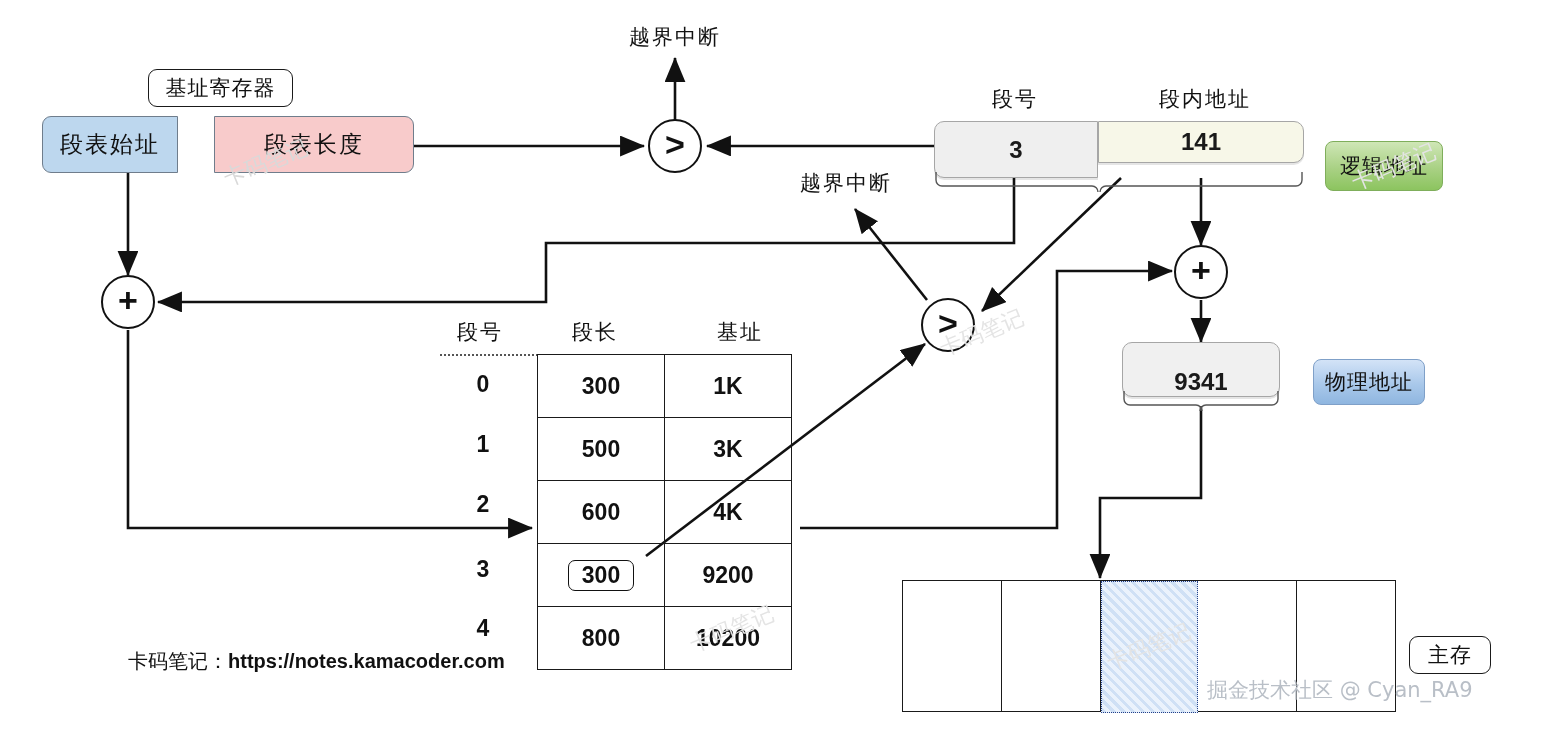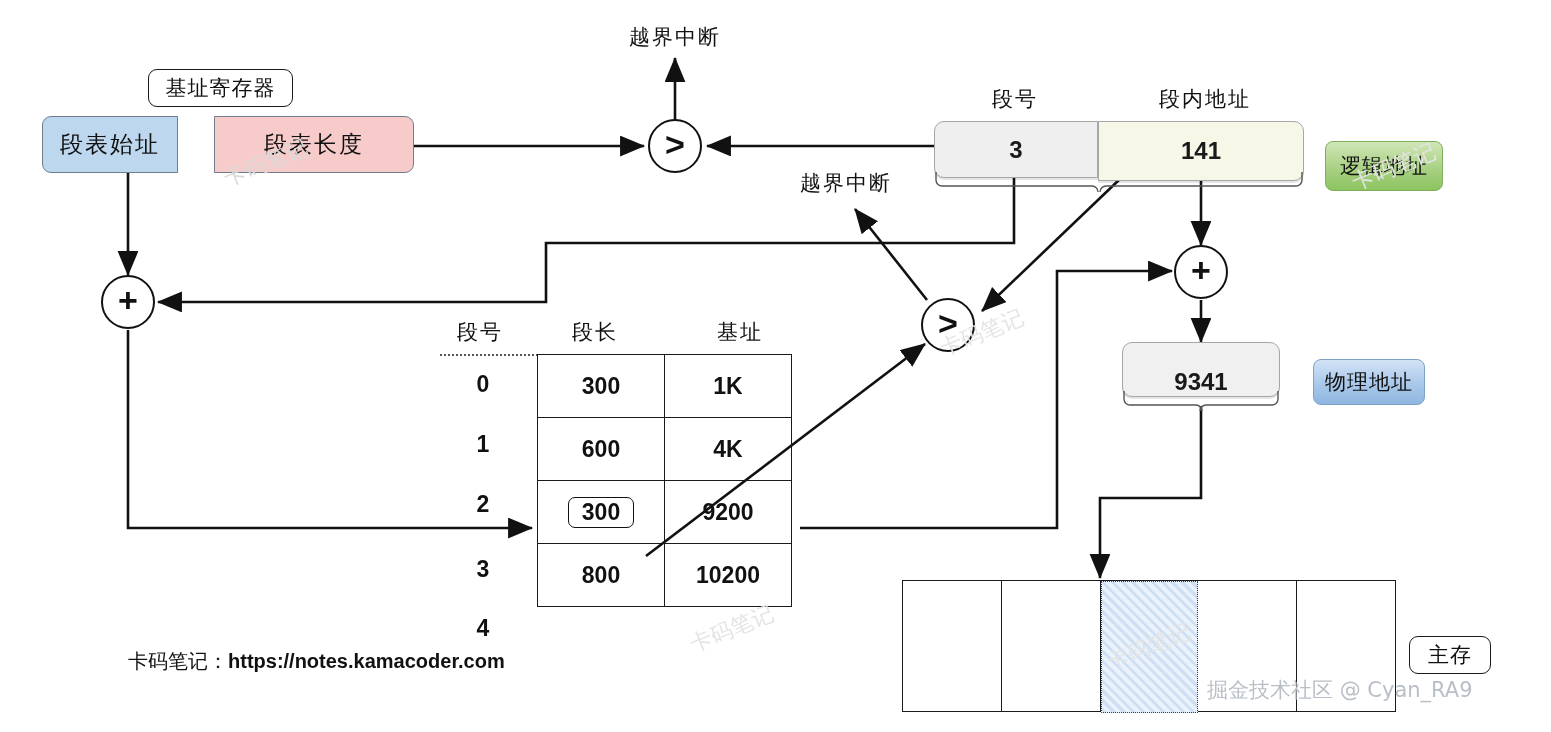--- a/index.html
+++ b/index.html
@@ -144,21 +144,21 @@
   <div class="node caption" style="left:975px;top:85px;width:80px;height:28px;">
     <span>段号</span>
   </div>
   <div class="node caption" style="left:1140px;top:85px;width:130px;height:28px;">
     <span>段内地址</span>
   </div>
 
   <div class="node field field-seg" style="left:934px;top:121px;width:164px;height:57px;">
     <span>3</span>
   </div>
-  <div class="node field field-off" style="left:1098px;top:121px;width:206px;height:60px;">
+  <div class="node field field-off" style="left:1098px;top:121px;width:206px;height:42px;">
     <span>141</span>
   </div>
 
   <div class="node pill pill-green" style="left:1325px;top:129px;width:118px;height:50px;">
     <span>逻辑地址</span>
   </div>
 
   <div class="node field field-phys" style="left:1122px;top:342px;width:158px;height:55px;align-items:flex-end;">
     <span>9341</span>
   </div>
@@ -177,20 +177,24 @@
   </div>
 
   <div style="position:absolute;left:440px;top:354px;width:98px;
               border-top:2px dotted #555;"></div>
 
   <table class="seg-table" style="left:537px;top:354px;">
     <tbody>
       <tr>
         <td>300</td>
         <td>1K</td>
+      </tr>
+      <tr>
+        <td>500</td>
+        <td>3K</td>
       </tr>
       <tr>
         <td>600</td>
         <td>4K</td>
       </tr>
       <tr>
         <td>
           <span class="hl-box">300</span>
         </td>
         <td>9200</td>

